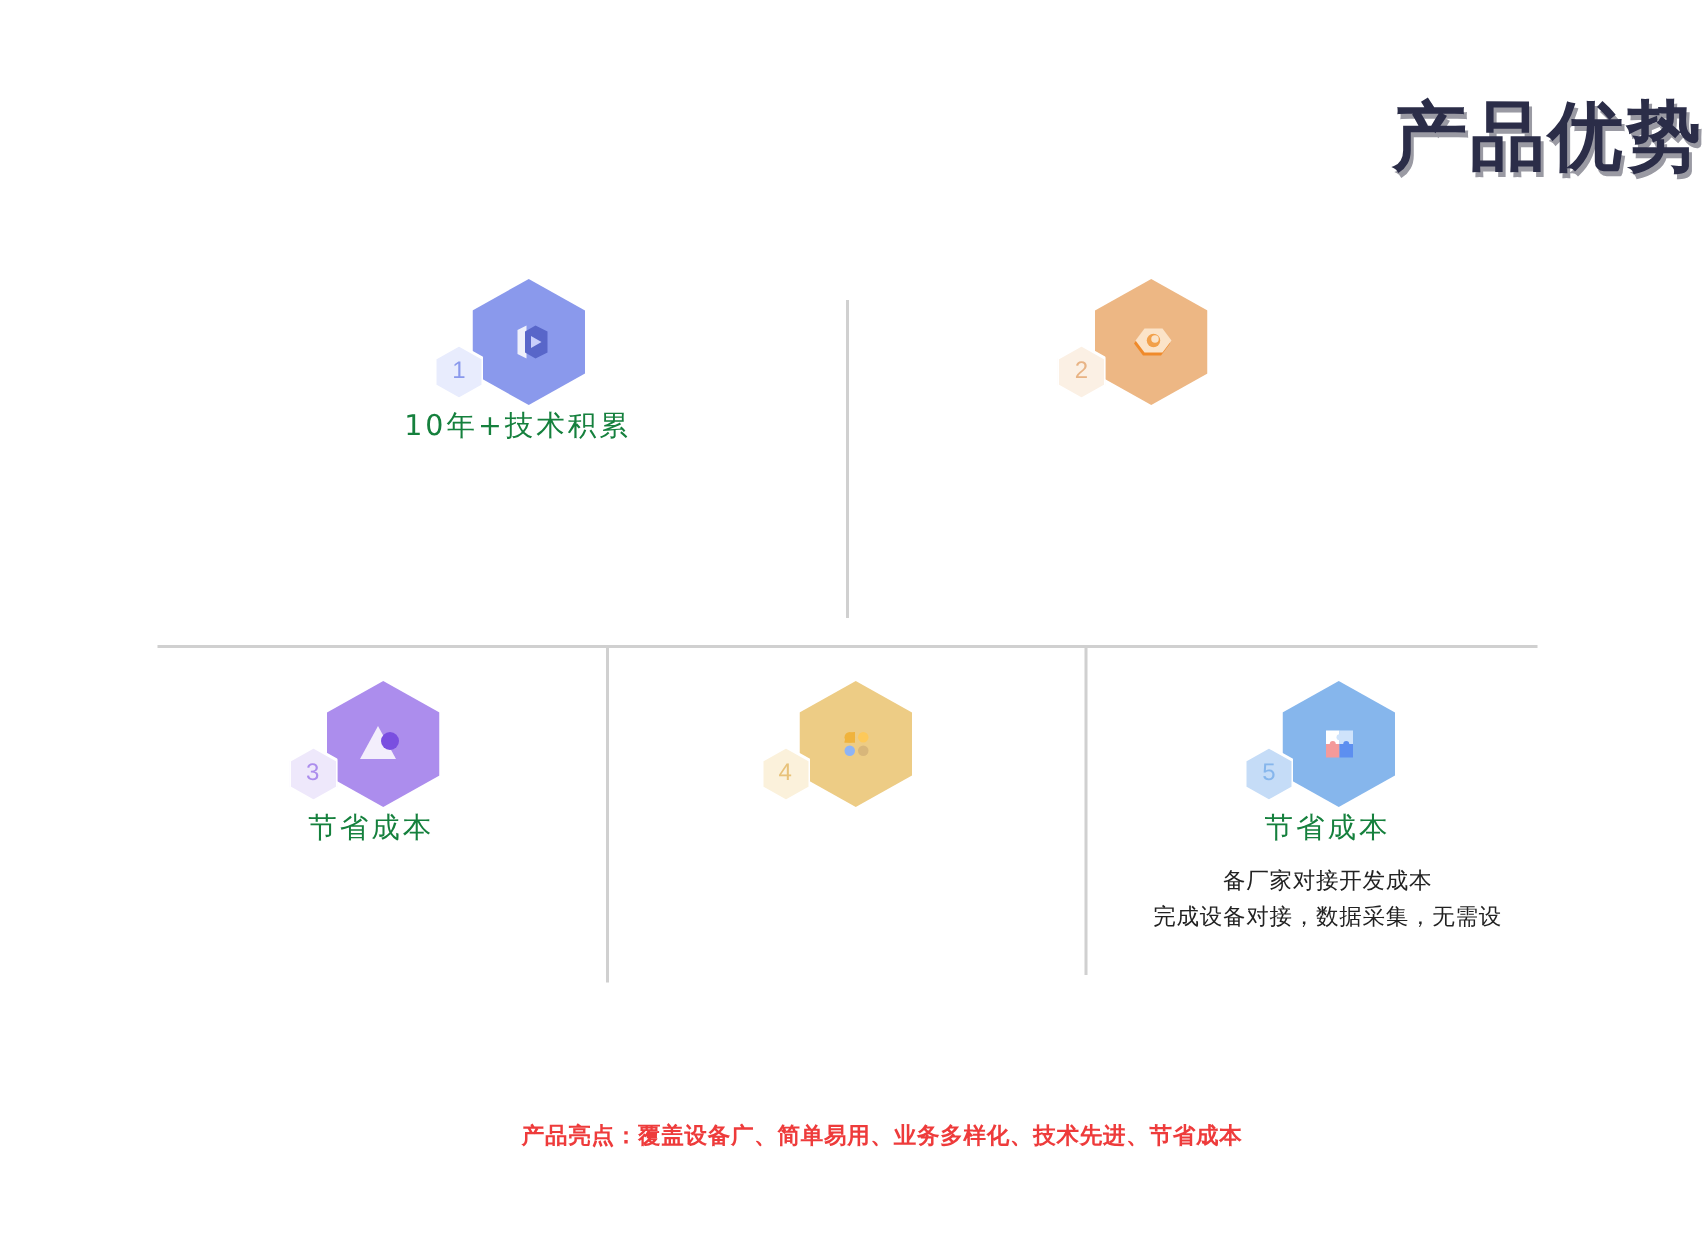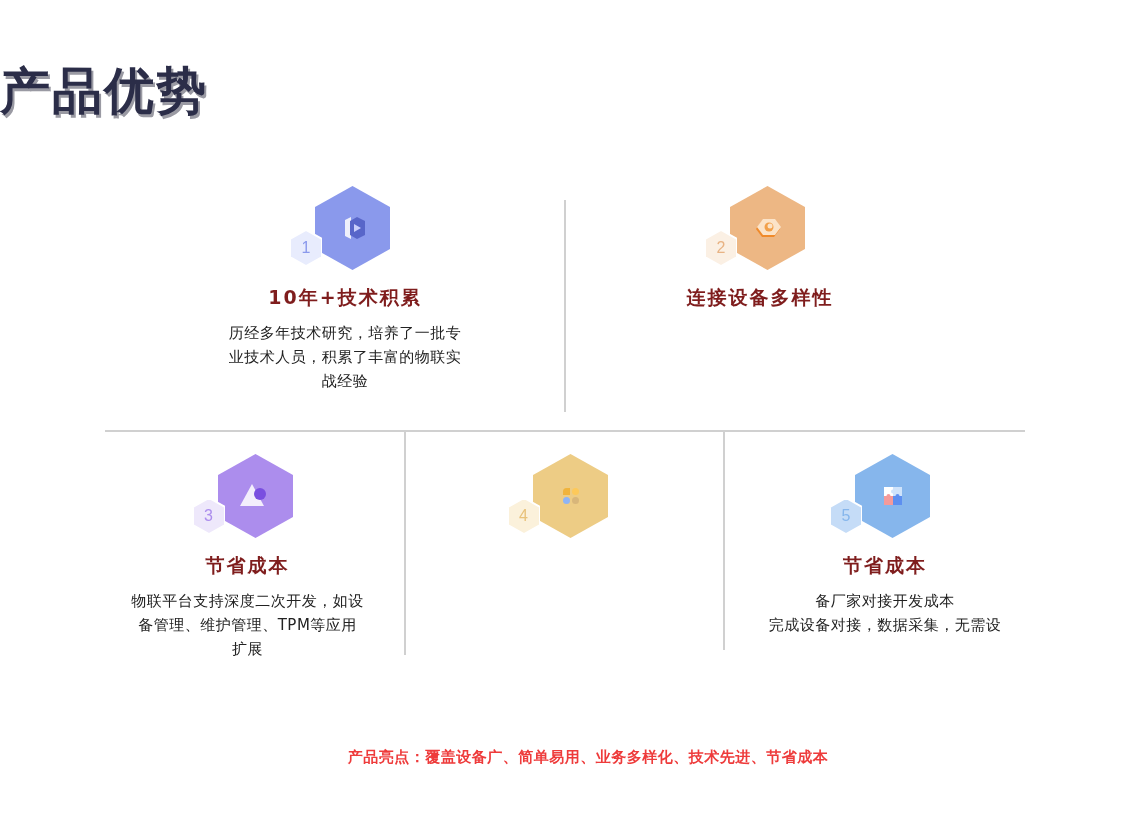--- a/index.html
+++ b/index.html
@@ -1,40 +1,40 @@
 <!DOCTYPE html>
 <html><head>
 <meta charset="utf-8">
 <style>
   * { box-sizing: border-box; margin: 0; padding: 0; }
   html, body { width: 1136px; height: 822px; background: #ffffff; overflow: hidden; }
   body { position: relative; font-family: "DejaVu Sans", "Liberation Sans", sans-serif; color: #222; }
 
   .page-title {
-    position: absolute; left: 0; top: 58px; width: 1136px; text-align: left;
+    position: absolute; left: 0; top: 58px; width: 1136px; text-align: right;
     font-size: 50px; font-weight: bold; color: #2b2d48; letter-spacing: 2px;
     text-shadow: 2px 3px 0 #9a9aa3;
   }
 
   .divider { position: absolute; background: #d0d0d0; }
   .div-h { left: 105px; top: 430px; width: 920px; height: 2px; }
   .div-v-top { left: 564px; top: 200px; width: 2px; height: 212px; }
   .div-v-b1 { left: 404px; top: 432px; width: 2px; height: 223px; }
   .div-v-b2 { left: 723px; top: 432px; width: 2px; height: 218px; }
 
   .card { position: absolute; text-align: center; }
   .card .icon-wrap { position: relative; width: 110px; height: 85px; margin: 0 auto; }
   .card .hex-big { position: absolute; left: 25px; top: 0; width: 75px; height: 84px; }
   .card .hex-small { position: absolute; left: 0; top: 44px; width: 32px; height: 36px; }
   .card .num {
     position: absolute; left: 0; top: 44px; width: 32px; height: 36px;
     line-height: 36px; text-align: center; font-size: 16px; font-family: "Liberation Sans", sans-serif;
   }
   .card .glyph { position: absolute; left: 45px; top: 24px; width: 36px; height: 36px; }
-  .card .title { font-size: 19px; font-weight: bold; color: #7f1d1d; letter-spacing: 2px; margin-top: 14px; }
+  .card .title { font-size: 19px; font-weight: normal; color: #15803d; letter-spacing: 2px; }
   .card .desc { font-size: 15px; color: #222; line-height: 24px; margin-top: 10px; letter-spacing: 0.5px; }
 
   .c1 { left: 195px; top: 186px; width: 300px; }
   .c2 { left: 610px; top: 186px; width: 300px; }
   .c3 { left: 100px; top: 454px; width: 295px; }
   .c4 { left: 420px; top: 454px; width: 285px; }
   .c5 { left: 735px; top: 454px; width: 300px; }
 
   .highlight {
     position: absolute; left: 0; top: 748px; width: 1136px; text-align: center;
@@ -60,66 +60,55 @@
         <polygon points="16,0 32,9 32,27 16,36 0,27 0,9" fill="#e8ecfd" stroke="#fff" stroke-width="2"></polygon>
       </svg>
     <div class="num" style="color:#8a99ec">1</div>
     <svg class="glyph" viewBox="0 0 36 36">
       <polygon points="10,10 16,7 16,29 10,26" fill="#eef0fb"></polygon>
       <polygon points="22,7 30,11 30,25 22,29 15,25 15,11" fill="#5866c9"></polygon>
       <polygon points="19,14 26,18 19,22" fill="#c9cffb"></polygon>
     </svg>
   </div>
   <div class="title">10年+技术积累</div>
-  <div class="desc">
-    <div>历经多年技术研究，培养了一批专</div>
-    <div>业技术人员，积累了丰富的物联实</div>
-    <div>战经验</div>
-  </div>
 </div>
 
 <div class="card c2">
   <div class="icon-wrap">
     <svg class="hex-big" viewBox="0 0 75 84">
         <polygon points="37.5,0 75,21 75,63 37.5,84 0,63 0,21" fill="#edb784"></polygon>
       </svg>
     <svg class="hex-small" viewBox="0 0 32 36">
         <polygon points="16,0 32,9 32,27 16,36 0,27 0,9" fill="#fbf0e4" stroke="#fff" stroke-width="2"></polygon>
       </svg>
     <div class="num" style="color:#e8b384">2</div>
     <svg class="glyph" viewBox="0 0 36 36">
       <polygon points="12,11 24,11 30,19 24,27 12,27 6,19" fill="#f08a2a"></polygon>
       <polygon points="13,9 25,9 31,17 25,25 13,25 7,17" fill="#fbe3c8"></polygon>
       <circle cx="19" cy="17" r="4.5" fill="#f2a04a"></circle>
       <circle cx="20" cy="16" r="2.5" fill="#fbe3c8"></circle>
     </svg>
   </div>
-  <div class="title">连接设备多样性</div>
 </div>
 
 <div class="card c3">
   <div class="icon-wrap">
     <svg class="hex-big" viewBox="0 0 75 84">
         <polygon points="37.5,0 75,21 75,63 37.5,84 0,63 0,21" fill="#ac8ded"></polygon>
       </svg>
     <svg class="hex-small" viewBox="0 0 32 36">
         <polygon points="16,0 32,9 32,27 16,36 0,27 0,9" fill="#eee8fb" stroke="#fff" stroke-width="2"></polygon>
       </svg>
     <div class="num" style="color:#ac8ded">3</div>
     <svg class="glyph" viewBox="0 0 36 36">
       <polygon points="14,6 26,28 2,28" fill="#f3eefc"></polygon>
       <circle cx="22" cy="16" r="6" fill="#7a4fe0"></circle>
     </svg>
   </div>
   <div class="title">节省成本</div>
-  <div class="desc">
-    <div>物联平台支持深度二次开发，如设</div>
-    <div>备管理、维护管理、TPM等应用</div>
-    <div>扩展</div>
-  </div>
 </div>
 
 <div class="card c4">
   <div class="icon-wrap">
     <svg class="hex-big" viewBox="0 0 75 84">
         <polygon points="37.5,0 75,21 75,63 37.5,84 0,63 0,21" fill="#edcc85"></polygon>
       </svg>
     <svg class="hex-small" viewBox="0 0 32 36">
         <polygon points="16,0 32,9 32,27 16,36 0,27 0,9" fill="#fbf1db" stroke="#fff" stroke-width="2"></polygon>
       </svg>

